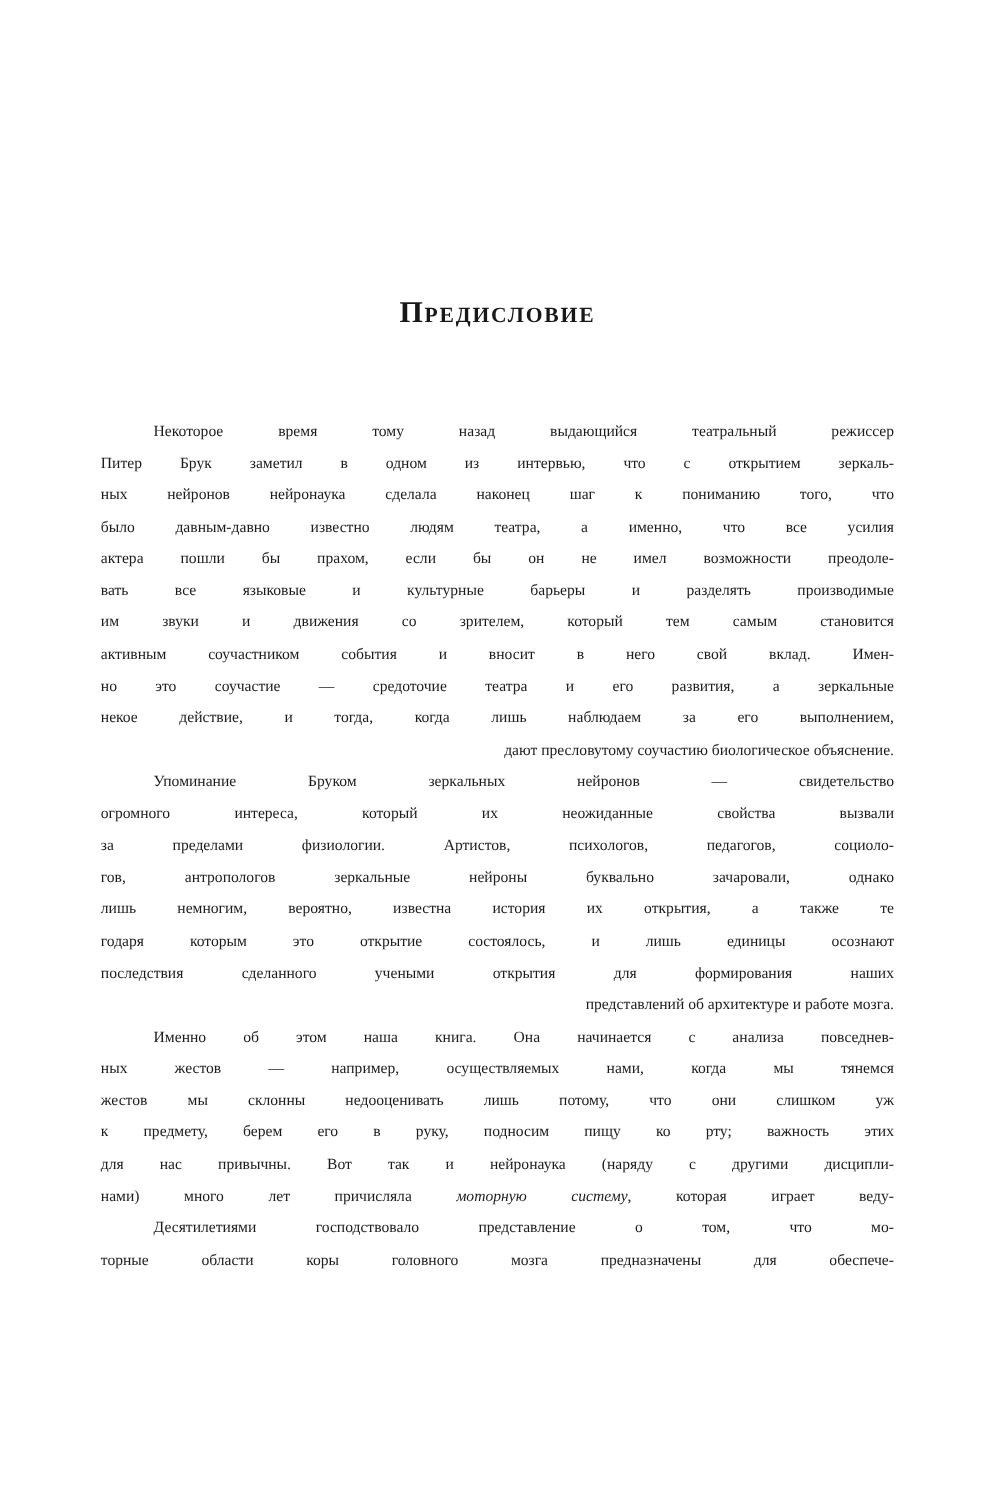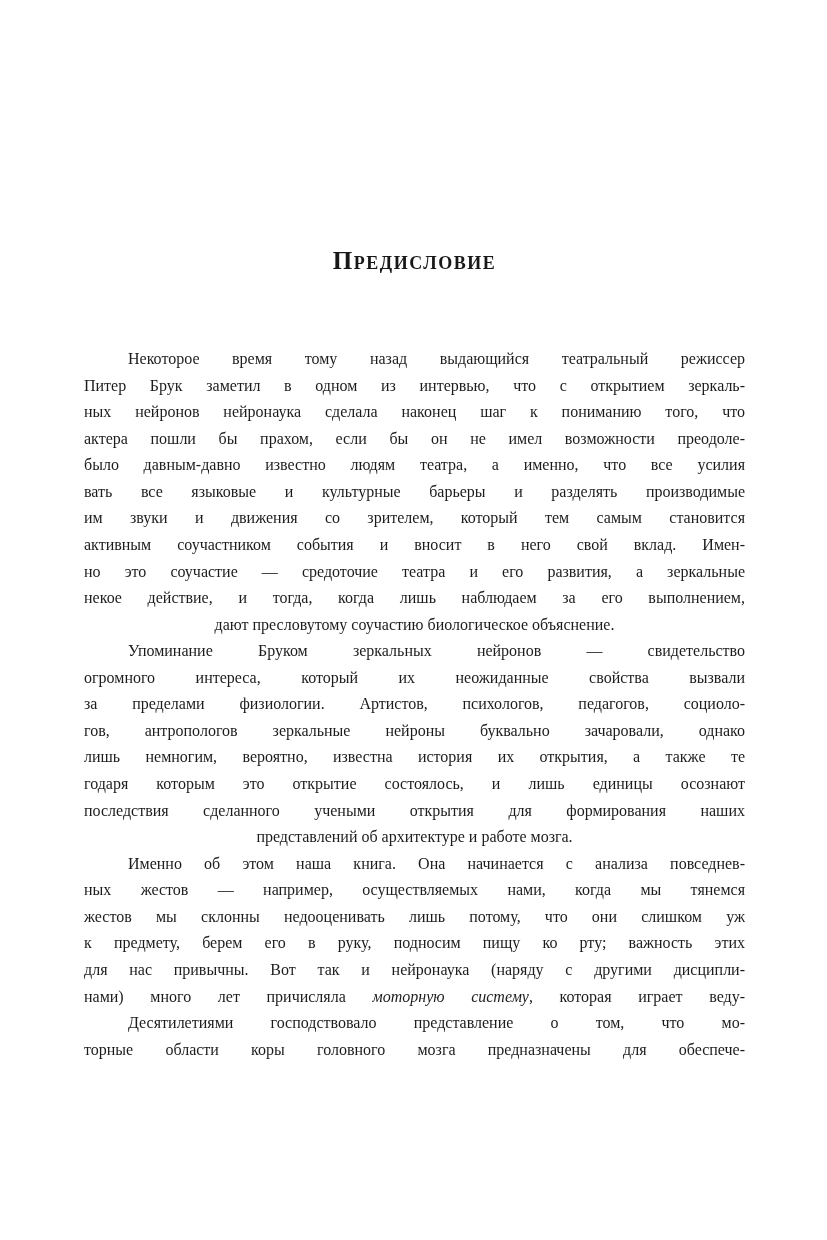--- a/index.html
+++ b/index.html
@@ -33,32 +33,32 @@
     font-weight: bold;
     font-variant: small-caps;
     letter-spacing: 1.5px;
     color: #181818;
   }
   .text-block {
     position: absolute;
     left: 84px;
     top: 346px;
     width: 661px;
-    font-size: 16px;
+    font-size: 13px;
     line-height: 26.57px;
   }
   .line {
     white-space: normal;
   }
   .line.j {
     text-align: justify;
     text-align-last: justify;
   }
   .line.last {
-    text-align: center;
+    text-align: right;
   }
   .line.indent {
     text-indent: 44px;
   }
   .it {
     font-style: italic;
   }
 </style>
 </head>
 <body>
@@ -66,22 +66,22 @@
 <div class="page">
 
   <div class="chapter-title">Предисловие</div>
 
   <div class="text-block">
 
     <div>
       <div class="line j indent">Некоторое время тому назад выдающийся театральный режиссер</div>
       <div class="line j">Питер Брук заметил в одном из интервью, что с открытием зеркаль-</div>
       <div class="line j">ных нейронов нейронаука сделала наконец шаг к пониманию того, что</div>
+      <div class="line j">было давным-давно известно людям театра, а именно, что все усилия</div>
       <div class="line j">актера пошли бы прахом, если бы он не имел возможности преодоле-</div>
-      <div class="line j">было давным-давно известно людям театра, а именно, что все усилия</div>
       <div class="line j">вать все языковые и культурные барьеры и разделять производимые</div>
       <div class="line j">им звуки и движения со зрителем, который тем самым становится</div>
       <div class="line j">активным соучастником события и вносит в него свой вклад. Имен-</div>
       <div class="line j">но это соучастие — средоточие театра и его развития, а зеркальные</div>
       <div class="line j">некое действие, и тогда, когда лишь наблюдаем за его выполнением,</div>
       <div class="line last">дают пресловутому соучастию биологическое объяснение.</div>
     </div>
 
     <div>
       <div class="line j indent">Упоминание Бруком зеркальных нейронов — свидетельство</div>

